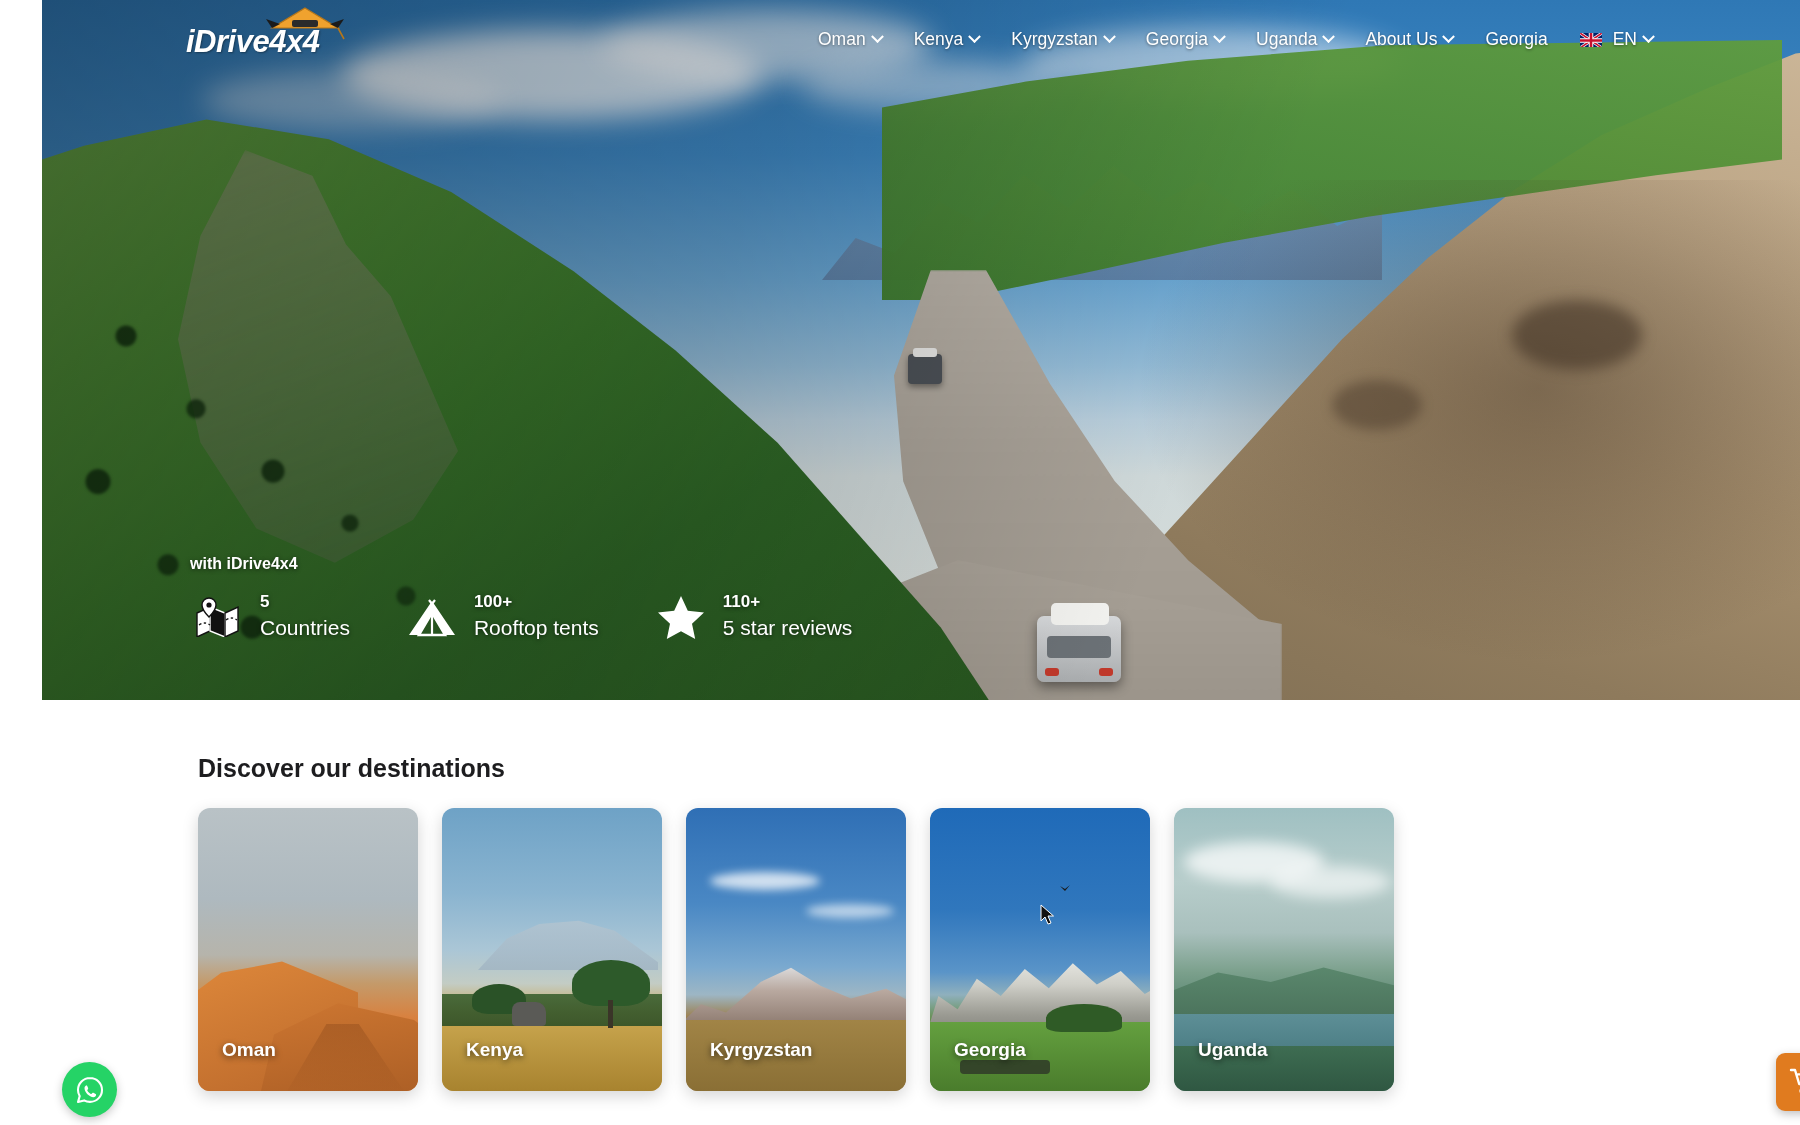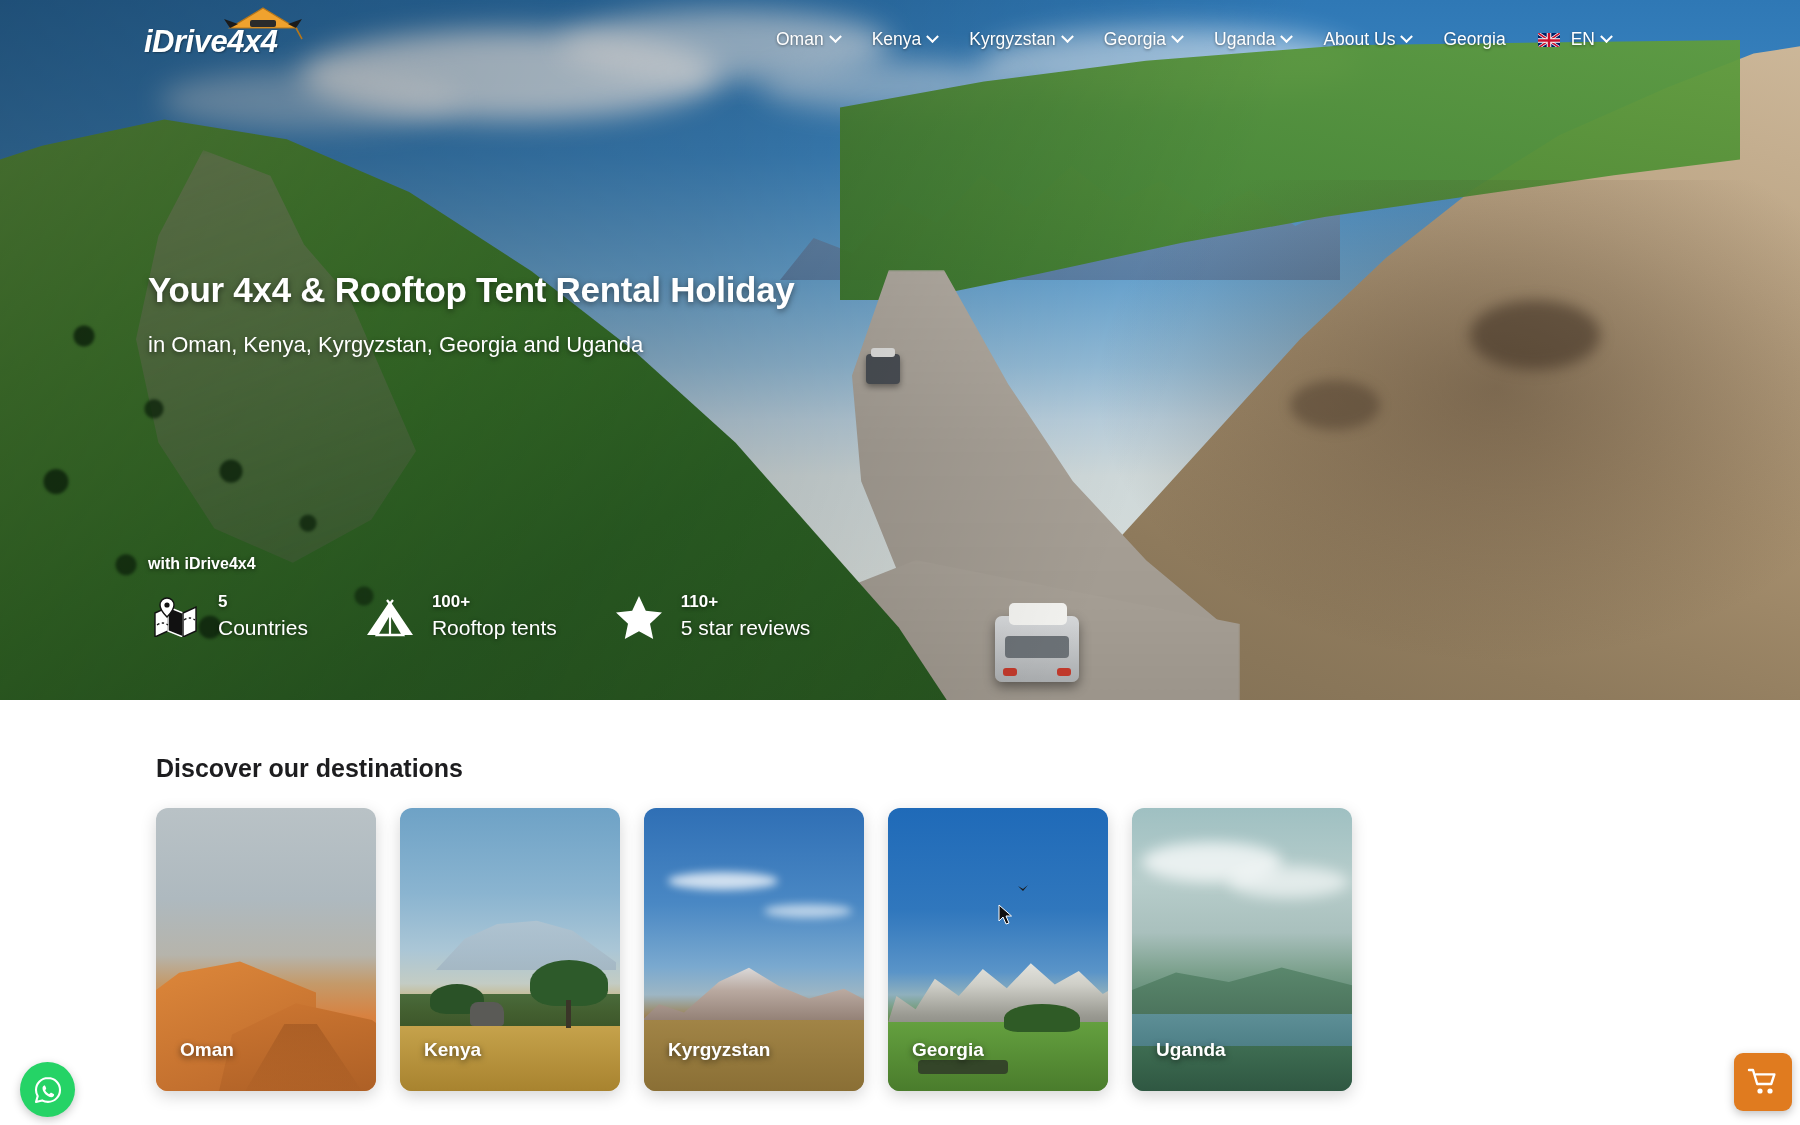--- a/index.html
+++ b/index.html
@@ -1,21 +1,21 @@
 <!DOCTYPE html>
 <html><head>
 <meta charset="utf-8">
 <style>
   * { margin:0; padding:0; box-sizing:border-box; }
   html, body {
     width:1800px; height:1125px; overflow:hidden;
     font-family:"Liberation Sans", sans-serif;
     background:#ffffff;
   }
-  .page { position:relative; width:1745px; height:1125px; background:#5eead4; }
+  .page { position:relative; width:1745px; height:1125px; background:#5eead4;margin-left:42px; }
 
   
   .hero {
     position:relative; width:1800px; height:700px; overflow:hidden;
     background:#2f6fa8;
   }
   
   .hero-sky {
     position:absolute; inset:0;
     background:linear-gradient(180deg,#2f78b5 0%, #3e88c4 22%, #6aa6d2 40%, #93bcd8 52%, #b9cfdd 60%, #cfd9da 68%, #d9dcd6 100%);
@@ -275,24 +275,20 @@
               <path d="M11 0 V15 M0 7.5 H22" stroke="#fff" stroke-width="4.5"></path>
               <path d="M11 0 V15 M0 7.5 H22" stroke="#C8102E" stroke-width="2.6"></path>
             </svg>
           </span>
           <span>EN</span>
           <i class="chev"></i>
         </div>
       </div>
     </div>
 
-    <div class="hero-copy">
-      <div class="h1">Your 4x4 &amp; Rooftop Tent Rental Holiday</div>
-      <div class="h2">in Oman, Kenya, Kyrgyzstan, Georgia and Uganda</div>
-    </div>
 
     <div class="stats">
       <div class="with">with iDrive4x4</div>
       <div class="stat-row">
 
         <div class="stat">
           <span class="stat-ico">
             <svg width="46" height="40" viewBox="0 0 46 40">
               <path d="M2 16 L15 10 L15 34 L2 40 Z" fill="#fff" stroke="#111" stroke-width="1.4"></path>
               <path d="M15 10 L30 16 L30 40 L15 34 Z" fill="#111" stroke="#fff" stroke-width="1.4"></path>

